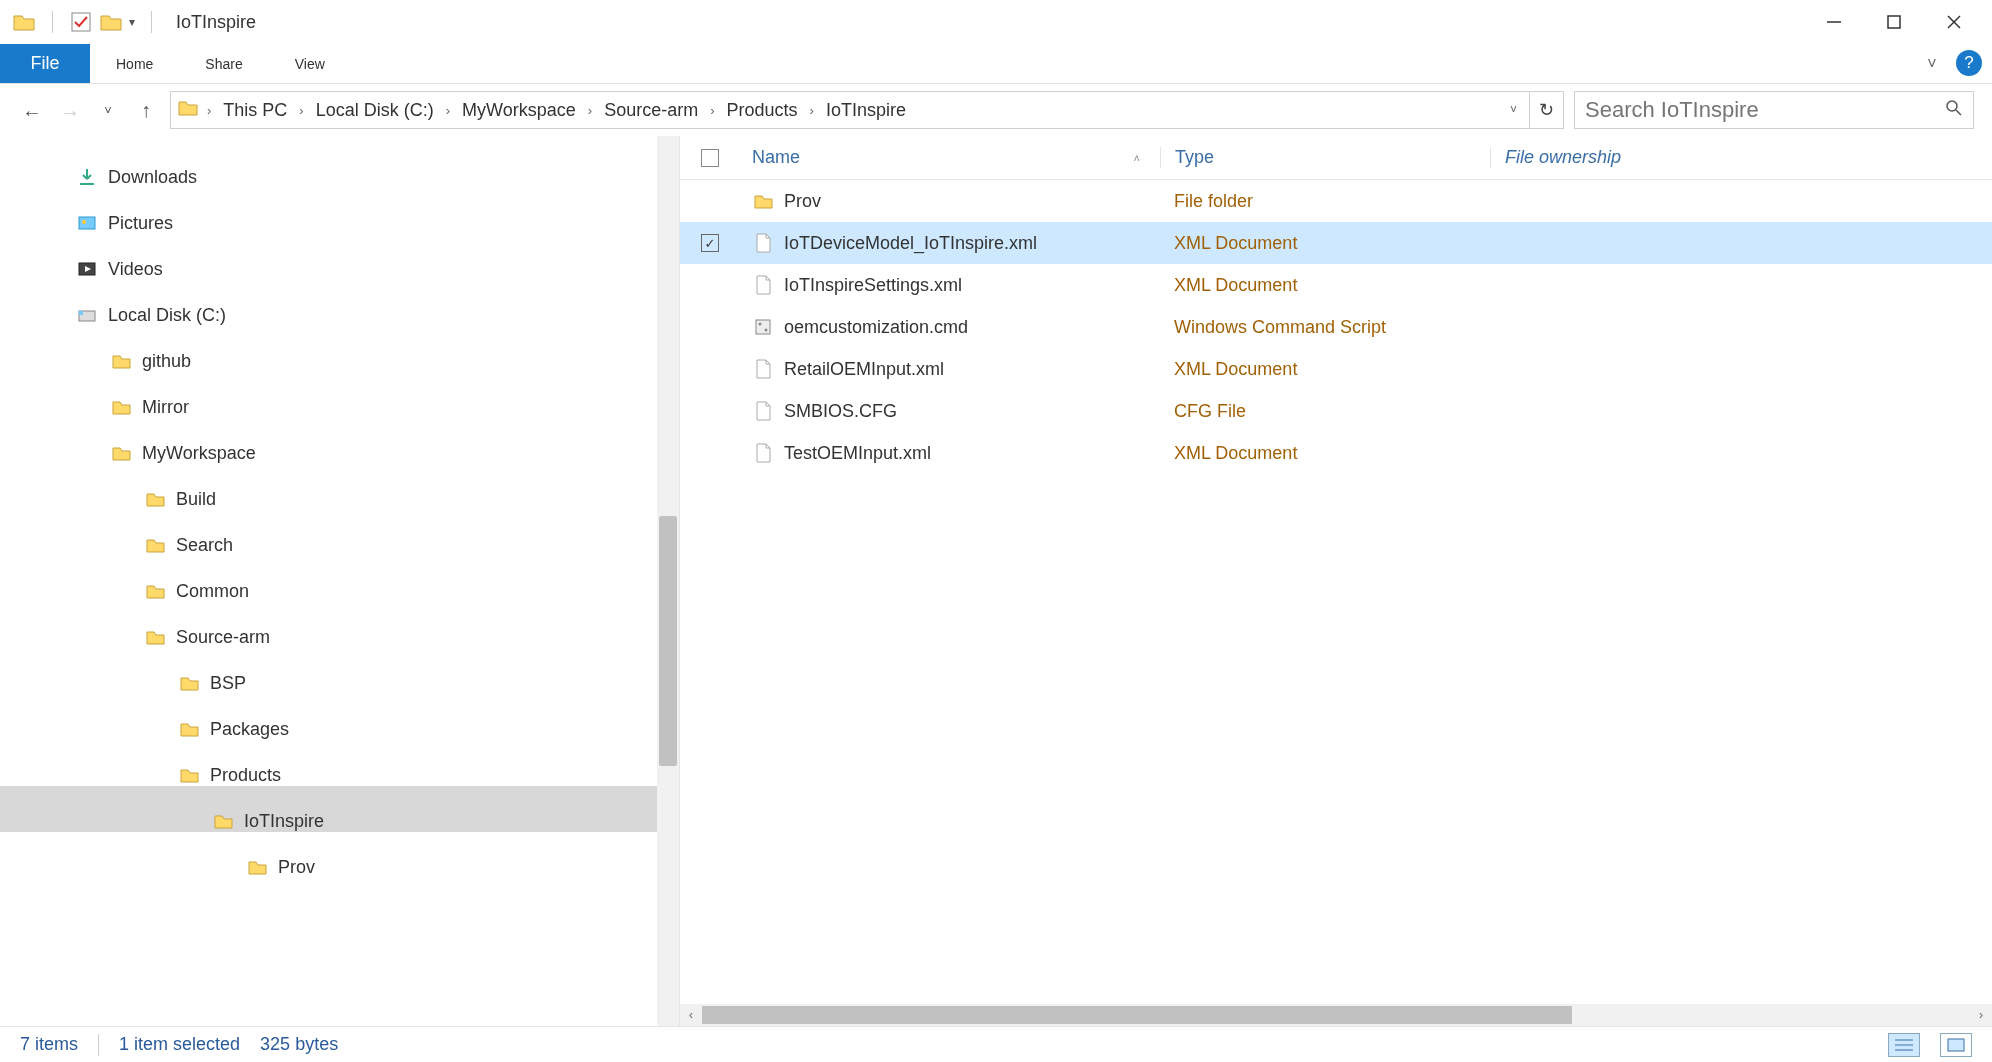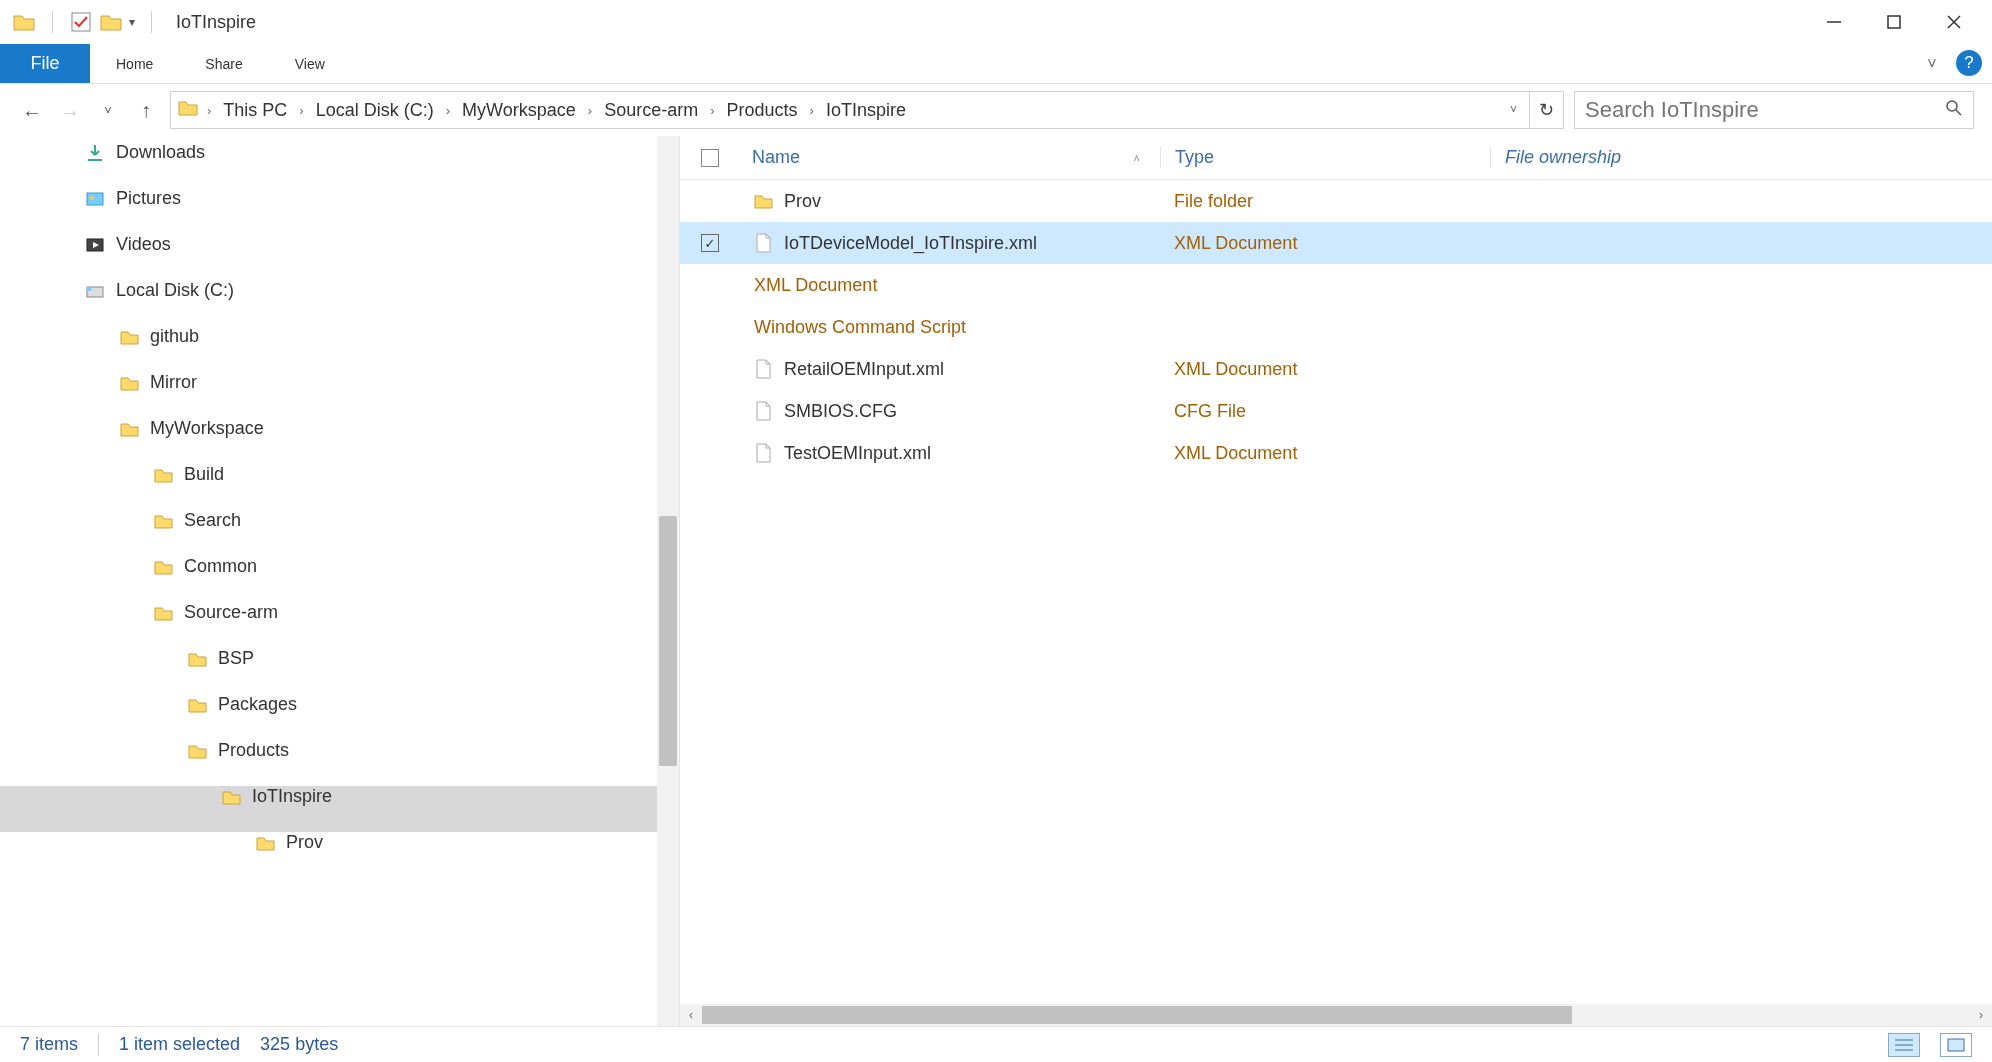--- a/index.html
+++ b/index.html
@@ -32,21 +32,21 @@
 .addrbox .addrdd{color:#666;font-size:12px;padding:0 6px;}
 .refresh{width:34px;height:38px;border:1px solid #d0d0d0;border-left:none;display:flex;align-items:center;justify-content:center;color:#444;font-size:18px;margin-left:-10px;}
 .searchbox{width:400px;height:38px;border:1px solid #d0d0d0;display:flex;align-items:center;padding:0 10px;color:#888;}
 .searchbox input{border:none;outline:none;flex:1;font-size:22px;color:#333;}
 .searchbox .mag{font-size:18px;color:#444;}
 
 .mainarea{flex:1;display:flex;min-height:0;}
 
 .navpane{width:680px;border-right:1px solid #e5e5e5;position:relative;overflow:hidden;}
 .navpane .tree{padding:6px 0;font-size:18px;color:#333;}
-.treeitem{height:46px;display:flex;align-items:flex-start;gap:10px;padding-left:16px;}
+.treeitem{height:46px;display:flex;align-items:flex-end;gap:10px;padding-left:8px;}
 .treeitem.selected{background:#d8d8d8;}
 .treeitem .pad{display:inline-block;}
 .treeitem .ic{width:22px;height:22px;display:flex;align-items:center;justify-content:center;}
 .navscroll{position:absolute;right:0;top:0;width:22px;height:100%;background:#f1f1f1;}
 .navscroll .thumb{position:absolute;left:2px;width:18px;background:#c1c1c1;border-radius:2px;}
 
 .filepane{flex:1;display:flex;flex-direction:column;position:relative;}
 .colheaders{height:44px;display:flex;align-items:center;border-bottom:1px solid #e5e5e5;color:#3a6ea5;font-size:18px;}
 .colheaders .chk{width:60px;display:flex;align-items:center;justify-content:center;}
 .colheaders .chk .box{width:18px;height:18px;border:1px solid #888;}
@@ -366,26 +366,45 @@
             </span>
             <span>IoTDeviceModel_IoTInspire.xml</span>
           </div>
           <div class="type-cell">XML Document</div>
           <div class="owner-cell"></div>
         </div>
         <div class="filerow">
           <div class="chk">
             <div class="box" style="visibility:hidden"></div>
           </div>
+          <div class="name-cell">
+            <span class="ic">
+              <svg width="18" height="20">
+                <path d="M3 1h9l4 4v14H3z" fill="#fff" stroke="#aaa"></path>
+                <path d="M12 1v4h4" fill="none" stroke="#aaa"></path>
+              </svg>
+            </span>
+            <span>IoTInspireSettings.xml</span>
+          </div>
           <div class="type-cell">XML Document</div>
           <div class="owner-cell"></div>
         </div>
         <div class="filerow">
           <div class="chk">
             <div class="box" style="visibility:hidden"></div>
+          </div>
+          <div class="name-cell">
+            <span class="ic">
+              <svg width="18" height="20">
+                <rect x="2" y="3" width="14" height="14" fill="#eee" stroke="#888"></rect>
+                <circle cx="6" cy="7" r="1.5" fill="#888"></circle>
+                <circle cx="12" cy="13" r="1.5" fill="#888"></circle>
+              </svg>
+            </span>
+            <span>oemcustomization.cmd</span>
           </div>
           <div class="type-cell">Windows Command Script</div>
           <div class="owner-cell"></div>
         </div>
         <div class="filerow">
           <div class="chk">
             <div class="box" style="visibility:hidden"></div>
           </div>
           <div class="name-cell">
             <span class="ic">

